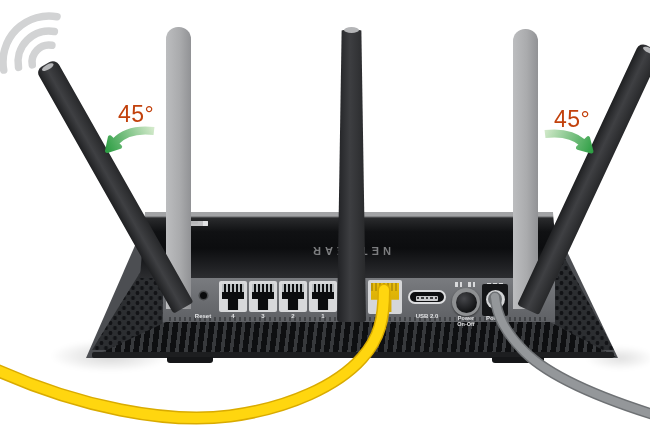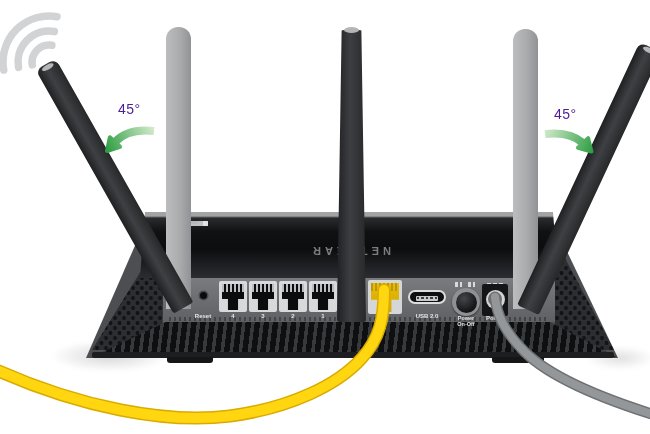--- a/index.html
+++ b/index.html
@@ -87,21 +87,21 @@
     background-size:100% 2px;background-repeat:no-repeat;}
   .pwr-btn{left:452px;top:288px;width:28px;height:28px;border-radius:50%;background:#8e9092;
     box-shadow:0 1px 2px rgba(0,0,0,.5);}
   .pwr-btn i{position:absolute;left:3.5px;top:3.5px;width:21px;height:21px;border-radius:50%;display:block;
     background:radial-gradient(circle at 38% 32%,#45464a,#131416 70%);}
   .mark{background:#d8d9db;}
   .pwr-jack{left:482px;top:284px;width:26px;height:32px;background:#141517;border-radius:2px;}
   .jack-ring{left:486px;top:290px;width:19px;height:19px;border-radius:50%;background:#d3d4d6;}
   .jack-ring:after{content:"";position:absolute;left:5px;top:5px;width:9px;height:9px;border-radius:50%;background:#3b3c3e;}
 
-  .angle-label{font-size:14px;color:#4c1d95;letter-spacing:.5px;}
+  .angle-label{font-size:23px;color:#c2410c;letter-spacing:.5px;}
   .angle-left{left:118px;top:101px;} .angle-right{left:554px;top:106px;}
 </style>
 </head>
 <body>
 
 <div id="stage">
 
   <svg class="layer z1" viewBox="0 0 650 434">
     <g fill="none" stroke-linecap="round" style="stroke:var(--wifi-arc-gray,#d2d3d4)" stroke-width="7.5">
       <path d="M 32.3 64.9 A 17 17 0 0 1 51.9 45.3"></path>

